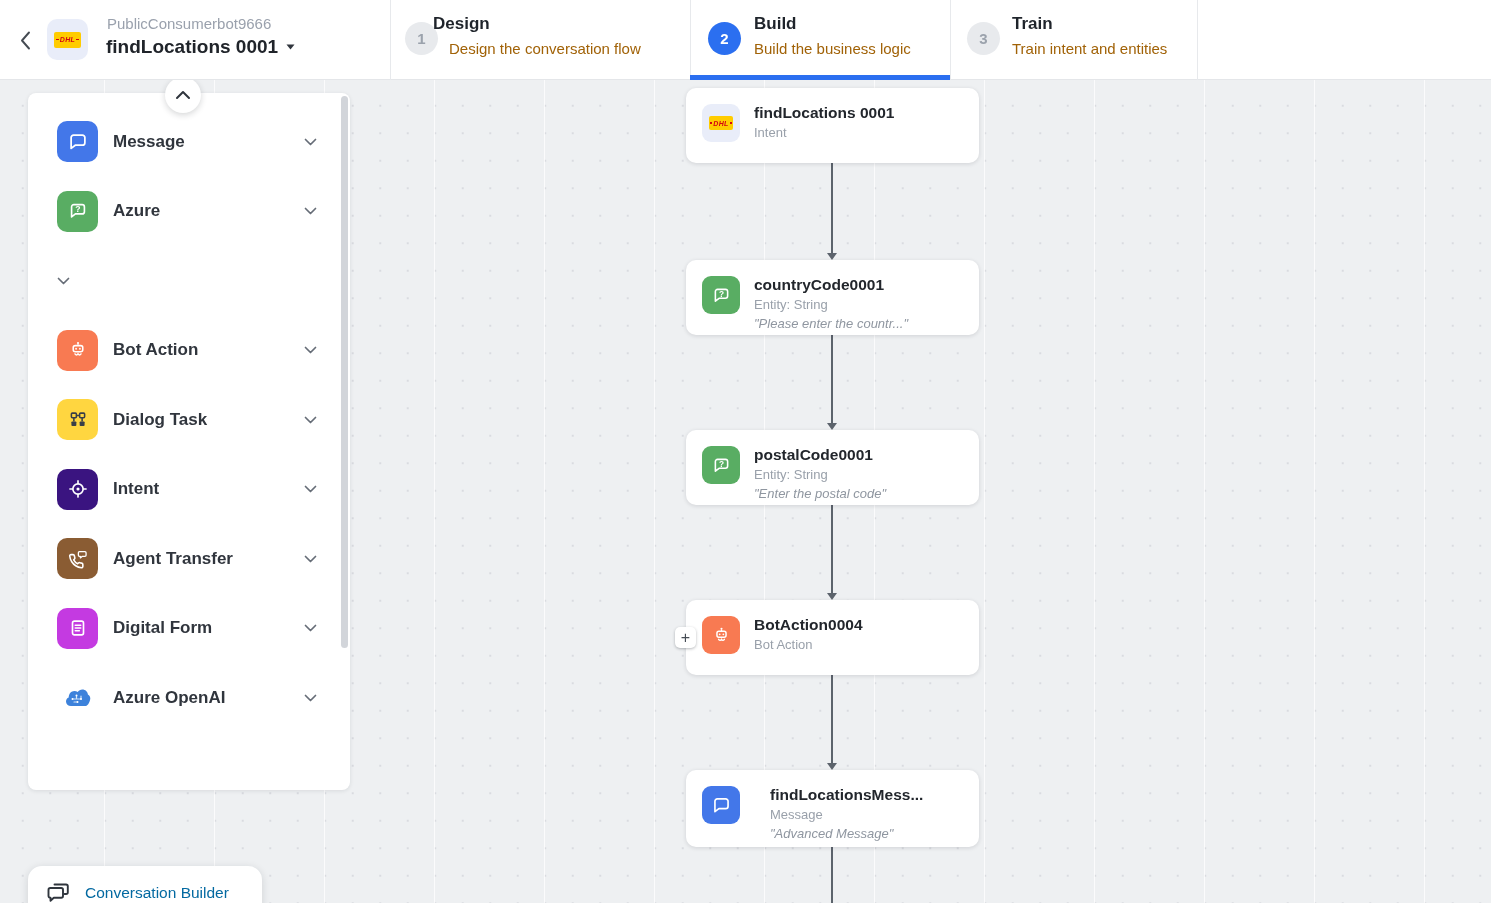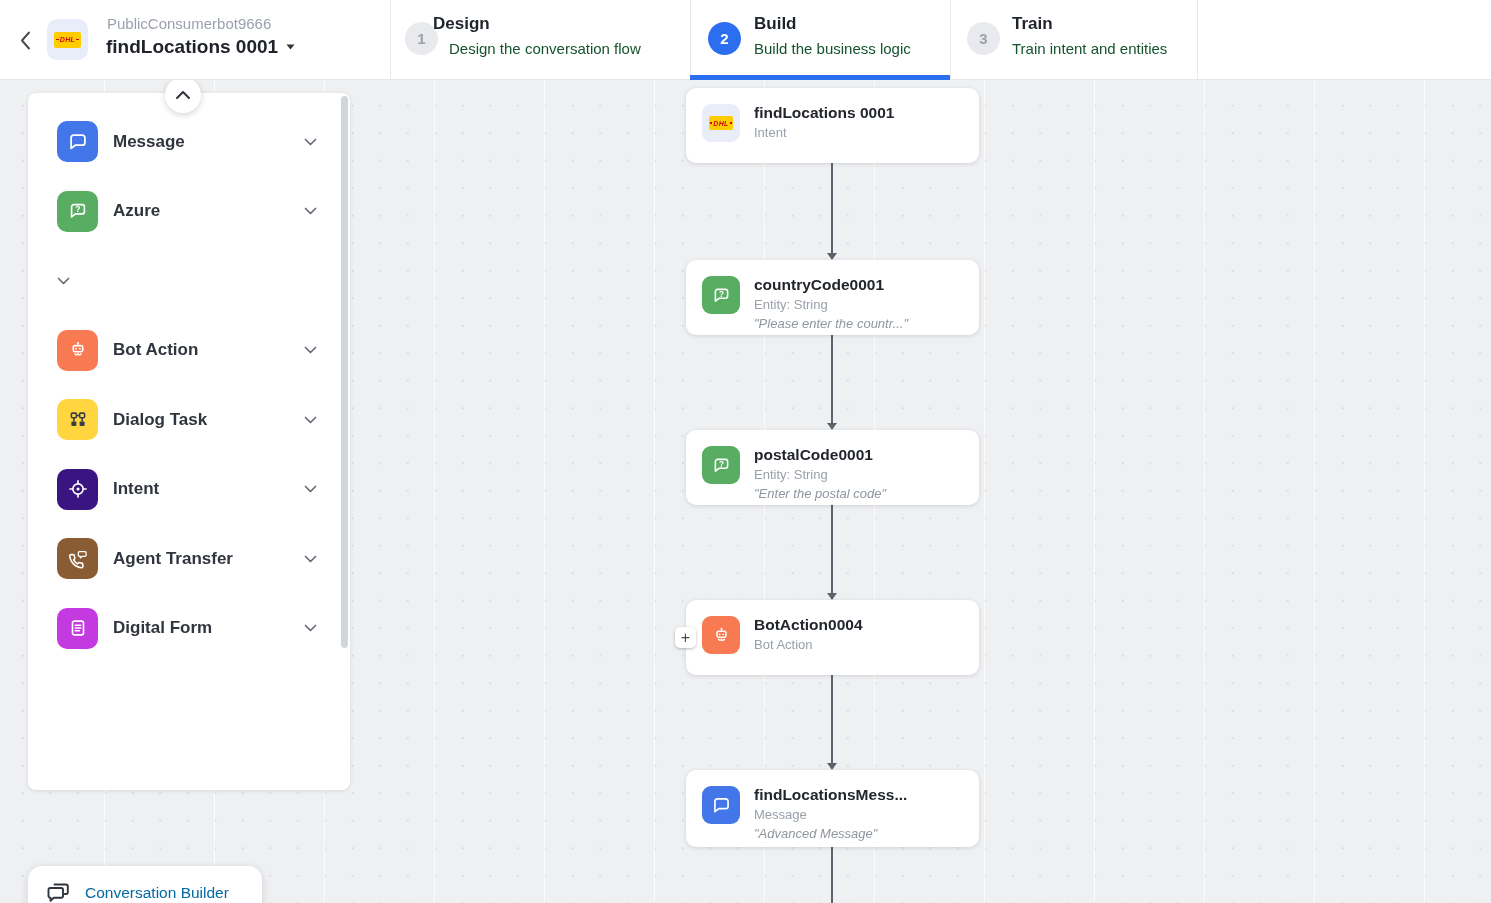--- a/index.html
+++ b/index.html
@@ -20,21 +20,21 @@
   .bot-name { position:absolute; left:107px; top:15px; font-size:15px; color:#9aa1ad; }
   .task-row { position:absolute; left:106px; top:36px; display:flex; align-items:center; gap:8px; cursor:pointer; }
   .task-name { font-size:19px; font-weight:600; color:#20242a; }
   .hdr-divider { position:absolute; top:0; width:1px; height:80px; background:#e7e9ec; }
   .tab { position:absolute; top:0; height:80px; cursor:pointer; }
   .step-circle { position:absolute; top:22px; width:33px; height:33px; border-radius:50%;
     background:#e8eaed; color:#9ba2ac; font-size:15px; font-weight:bold;
     display:flex; align-items:center; justify-content:center; }
   .tab.active .step-circle { background:#2b6ff0; color:#ffffff; }
   .step-title { position:absolute; top:14px; font-size:17px; font-weight:700; color:#1f242b; }
-  .step-sub { position:absolute; top:40px; font-size:15px; color:#14532d; white-space:nowrap; }
+  .step-sub { position:absolute; top:40px; font-size:15px; color:#a16207; white-space:nowrap; }
   .tab-underline { position:absolute; left:0; bottom:0; width:100%; height:5px; background:#2b6ff0; }
 
   
   .canvas { position:absolute; left:0; top:80px; width:1491px; height:823px;
     background-color:#eef0f2;
     background-image:
       linear-gradient(to right, rgba(255,255,255,.75) 1px, transparent 1px),
       radial-gradient(circle, #d9dbe0 1.1px, transparent 1.5px);
     background-size:110px 100%, 27.5px 27.5px;
     background-position:104px 0, 9px 12px; }
@@ -257,20 +257,38 @@
               <path d="M9 9 H15 M9 12 H15 M9 15 H13.5" stroke="#fff" stroke-width="1.7" stroke-linecap="round"></path>
             </svg>
         </div>
         <span class="side-label">Digital Form</span>
       </div>
       <svg width="13" height="8" viewBox="0 0 13 8">
           <path d="M1.5 1.5 L6.5 6.5 L11.5 1.5" stroke="#666d77" stroke-width="1.7" fill="none" stroke-linecap="round" stroke-linejoin="round"></path>
         </svg>
     </div>
 
+    <div class="side-row">
+      <div class="side-left">
+        <div class="tile tile-none">
+          <svg width="28" height="24" viewBox="0 0 28 24">
+              <path d="M7 20 C4 20 2 18 2 15.5 C2 13.6 3.1 12.1 4.7 11.5 C4.8 7.8 7.2 5 10.3 5 C11.6 5 12.8 5.4 13.7 6.1 C14.7 4.5 16.4 3.4 18.4 3.4 C21.3 3.4 23.7 5.6 23.9 8.4 C25.3 9.1 26.3 10.6 26.3 12.3 C26.3 14.8 24.2 20 21.7 20 Z" fill="#3d82db"></path>
+              <path d="M8.5 13 H12.5 M12.5 13 V9.5 M12.5 13 H17 M10 16 H13.5 M17 13 V10" stroke="#cfe3fb" stroke-width="1.2" fill="none" stroke-linecap="round"></path>
+              <circle cx="8.5" cy="13" r="1" fill="#ffffff"></circle>
+              <circle cx="12.5" cy="9.5" r="1" fill="#ffffff"></circle>
+              <circle cx="17" cy="13" r="1" fill="#ffffff"></circle>
+              <circle cx="13.5" cy="16" r="1" fill="#ffffff"></circle>
+            </svg>
+        </div>
+        <span class="side-label">Azure OpenAI</span>
+      </div>
+      <svg width="13" height="8" viewBox="0 0 13 8">
+          <path d="M1.5 1.5 L6.5 6.5 L11.5 1.5" stroke="#666d77" stroke-width="1.7" fill="none" stroke-linecap="round" stroke-linejoin="round"></path>
+        </svg>
+    </div>
 
     <div class="side-scrollbar"></div>
   </div>
 
   <div class="connector arrow" style="top:83px; height:90px;"></div>
   <div class="connector arrow" style="top:255px; height:88px;"></div>
   <div class="connector arrow" style="top:425px; height:88px;"></div>
   <div class="connector arrow" style="top:595px; height:88px;"></div>
   <div class="connector" style="top:767px; height:56px;"></div>
 
@@ -325,21 +343,21 @@
           <circle cx="14.1" cy="10.6" r="1" fill="#fff"></circle>
           <path d="M8.7 16.3 q1.65 2.5 3.3 0 q1.65 2.5 3.3 0" stroke="#fff" stroke-width="1.6" fill="none" stroke-linecap="round"></path>
         </svg>
     </div>
     <div class="node-text">
       <div class="node-title">BotAction0004</div>
       <div class="node-sub">Bot Action</div>
     </div>
   </div>
 
-  <div class="flow-card" style="top:690px; height:77px;">
+  <div class="flow-card" style="top:690px; height:77px;gap:16px;">
     <div class="node-tile t-message">
       <svg width="21" height="21" viewBox="0 0 24 24">
           <path d="M4.5 19 V7.2 A2.7 2.7 0 0 1 7.2 4.5 H16.8 A2.7 2.7 0 0 1 19.5 7.2 V12.8 A2.7 2.7 0 0 1 16.8 15.5 H9 Z" fill="none" stroke="#fff" stroke-width="1.9" stroke-linejoin="round"></path>
         </svg>
     </div>
     <div class="node-text">
       <div class="node-title">findLocationsMess...</div>
       <div class="node-sub">Message</div>
       <div class="node-quote">"Advanced Message"</div>
     </div>

